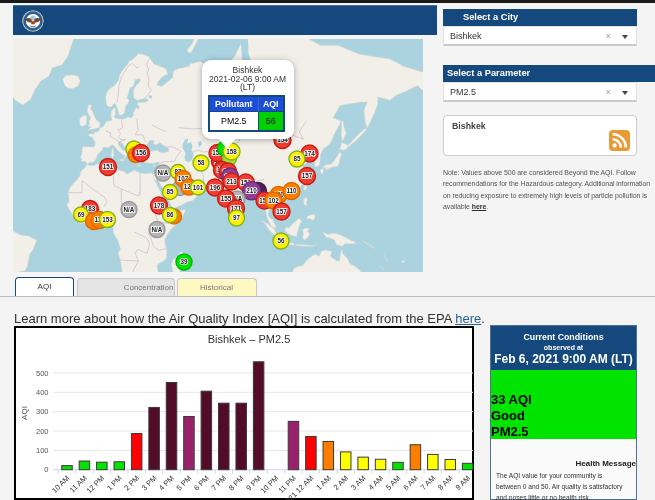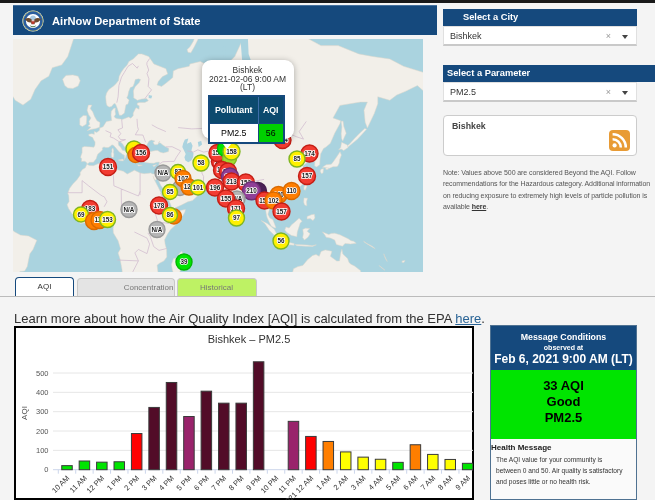--- a/index.html
+++ b/index.html
@@ -13,21 +13,20 @@
         <circle cx="11" cy="11" r="10.6" fill="#fff"></circle>
         <circle cx="11" cy="11" r="9.9" fill="none" stroke="#9ba24f" stroke-width="0.9"></circle>
         <circle cx="11" cy="11" r="8.4" fill="none" stroke="#2a5d9e" stroke-width="2.6"></circle>
         <circle cx="11" cy="8.3" r="2.9" fill="#a8c8e0"></circle>
         <path d="M2.8 9.3 Q6.5 6.8 9.6 9.4 L11 11.5 L12.4 9.4 Q15.5 6.8 19.2 9.3 Q16 13.2 12.8 12.4 L12.6 14.2 L9.4 14.2 L9.2 12.4 Q6 13.2 2.8 9.3 Z" fill="#6b4a2f"></path>
         <rect x="9.5" y="10.2" width="3" height="3.8" rx="1.3" fill="#c0392b"></rect>
         <rect x="9.5" y="10.2" width="3" height="1.1" rx="0.5" fill="#e8eef5"></rect>
         <path d="M7.6 15.3 Q11 17.2 14.4 15.3 L13.4 16.6 Q11 17.9 8.6 16.6 Z" fill="#4a7a4a"></path>
       </svg>
     </div>
-<div class="abs" style="left:39px;top:0;line-height:30px;color:#fff;font-size:11.2px;font-weight:bold">AirNow Department of State</div>
 </div>
 <div class="abs" style="left:13px;top:39px;width:410px;height:233px;overflow:hidden">
     <svg width="410" height="233" viewBox="0 0 410 233" style="display:block">
 <rect width="410" height="233" fill="#aad3df"></rect>
 <path d="M128.8 14.9 L135.7 17.5 L140.9 25.0 L152.9 29.7 L154.7 35.0 L149.5 37.6 L145.2 42.6 L144.0 45.9 L148.6 47.4 L152.9 44.3 L159.8 38.5 L160.3 31.9 L165.0 29.7 L176.2 27.3 L177.0 25.0 L187.4 22.5 L201.2 29.7 L209.8 29.7 L221.8 17.5 L230.4 -1.1 L247.7 -12.2 L273.5 -12.2 L307.9 6.6 L325.1 6.6 L345.8 14.9 L359.6 17.5 L376.8 20.0 L390.6 27.3 L413.0 34.2 L413.0 54.2 L404.4 46.6 L392.3 52.4 L383.7 56.1 L376.8 61.3 L364.8 57.8 L364.8 64.7 L361.3 74.4 L354.4 88.9 L352.2 83.3 L351.0 71.2 L354.4 63.1 L347.5 63.1 L337.2 64.7 L326.9 66.4 L320.0 78.9 L327.7 81.8 L326.9 84.7 L321.7 94.2 L317.4 104.3 L313.1 107.9 L310.5 109.6 L307.6 114.9 L307.1 119.4 L306.7 125.8 L303.6 127.9 L301.6 126.9 L301.9 122.6 L300.2 120.4 L299.0 117.1 L295.0 116.5 L292.4 114.2 L288.1 118.2 L286.9 119.4 L289.3 121.8 L295.2 121.8 L294.8 123.1 L289.8 126.9 L291.2 132.1 L294.0 134.5 L292.4 140.1 L289.8 144.9 L285.2 149.6 L279.9 151.7 L274.3 153.9 L270.6 153.2 L267.8 155.0 L266.2 156.5 L269.2 162.5 L272.1 167.8 L271.9 171.7 L268.0 175.4 L264.5 176.1 L264.9 174.3 L262.3 172.9 L260.0 170.3 L257.6 168.0 L256.3 168.0 L256.1 171.4 L254.9 175.2 L256.8 178.9 L259.9 180.8 L263.0 188.7 L261.9 188.9 L258.5 187.3 L256.6 184.1 L254.0 178.3 L253.3 174.9 L252.1 166.9 L252.3 162.5 L248.2 163.9 L246.3 163.4 L245.6 158.9 L242.1 151.7 L239.9 152.6 L237.5 153.0 L234.0 153.4 L232.7 156.1 L227.5 160.3 L222.3 163.7 L222.0 167.8 L221.6 170.7 L218.7 175.9 L217.2 177.3 L215.1 173.6 L212.7 168.7 L210.6 163.9 L209.2 158.0 L209.2 154.1 L206.0 154.8 L203.2 152.6 L204.1 151.5 L201.5 149.5 L198.9 147.2 L195.1 146.4 L190.3 146.8 L186.5 146.0 L182.6 143.2 L181.5 142.4 L177.9 142.6 L174.8 140.6 L172.4 139.3 L170.2 136.7 L167.7 136.5 L166.0 138.5 L169.8 144.9 L171.2 147.9 L172.2 145.1 L172.7 148.1 L176.9 148.5 L180.3 147.4 L181.0 144.7 L182.6 149.1 L185.0 149.5 L187.0 151.5 L186.2 154.7 L183.4 158.1 L179.5 161.6 L174.8 162.8 L168.4 166.1 L161.7 169.1 L159.0 169.2 L157.6 165.3 L155.9 161.8 L152.2 154.8 L150.9 150.6 L148.1 146.8 L147.4 145.5 L144.1 138.3 L142.9 141.2 L141.0 140.3 L140.2 137.3 L141.7 141.4 L145.4 148.5 L147.9 153.7 L150.3 158.9 L152.6 164.3 L156.0 167.3 L158.3 169.6 L160.3 171.4 L164.1 172.1 L172.4 170.5 L171.9 173.1 L168.4 179.2 L163.3 185.3 L157.4 190.8 L154.5 195.1 L151.6 200.8 L152.1 205.1 L153.6 210.4 L153.8 218.0 L150.9 221.9 L146.4 224.3 L144.1 226.3 L145.0 233.5 L145.2 238.7 L109.7 238.7 L109.0 230.5 L107.1 220.1 L105.1 213.9 L107.5 209.8 L105.1 201.8 L100.4 193.9 L100.1 189.6 L100.9 185.8 L98.7 183.4 L95.8 183.9 L91.6 180.4 L87.5 180.4 L81.5 182.7 L76.3 182.3 L71.1 183.9 L67.2 184.4 L61.3 178.3 L55.6 169.6 L54.1 165.7 L56.1 162.5 L55.8 156.7 L54.8 154.3 L56.7 149.3 L59.9 144.9 L64.2 140.4 L67.3 135.9 L67.2 133.5 L69.4 130.6 L72.3 128.8 L73.9 125.2 L76.3 126.5 L80.3 126.7 L84.0 125.2 L89.2 123.1 L95.2 122.4 L100.9 122.0 L103.0 122.8 L101.6 129.8 L103.8 130.6 L110.4 132.3 L114.2 135.1 L118.7 132.7 L121.4 131.2 L127.1 133.9 L131.1 134.7 L135.5 134.3 L137.6 133.9 L139.7 134.9 L141.2 134.9 L143.5 133.7 L144.3 131.0 L145.9 127.7 L145.9 125.0 L146.4 123.1 L143.6 123.3 L140.9 124.3 L136.6 124.1 L134.0 123.7 L131.1 123.3 L132.1 121.8 L130.5 120.4 L129.3 117.1 L129.0 116.0 L133.8 115.1 L134.2 113.3 L137.9 112.4 L142.6 111.5 L144.8 111.5 L146.9 113.1 L150.3 114.0 L155.5 112.6 L155.9 109.6 L152.9 107.9 L149.5 105.8 L147.4 104.1 L145.2 103.6 L146.9 102.1 L144.8 105.5 L141.7 105.8 L140.0 103.6 L141.9 102.1 L138.3 101.1 L136.1 102.1 L135.0 103.8 L133.8 106.0 L132.3 108.4 L131.4 111.2 L132.3 113.1 L134.0 113.5 L129.9 115.8 L126.8 114.4 L124.9 115.6 L124.2 118.0 L123.7 120.0 L125.5 121.1 L123.8 123.9 L122.8 123.9 L121.8 123.3 L120.4 121.3 L120.7 119.8 L118.7 117.6 L117.5 115.3 L117.5 111.7 L115.9 110.3 L111.6 107.9 L109.7 105.1 L107.5 102.9 L106.6 102.6 L105.2 103.6 L105.6 106.3 L107.5 107.9 L109.4 111.2 L111.6 111.7 L115.0 114.7 L115.9 115.8 L113.3 115.3 L112.6 118.5 L111.1 120.4 L111.8 120.7 L111.1 120.7 L111.6 119.6 L111.3 116.0 L109.9 115.6 L108.3 114.2 L106.4 113.1 L104.2 110.5 L102.1 107.9 L100.7 106.5 L99.0 105.8 L97.0 107.5 L95.2 108.6 L92.7 108.4 L90.9 107.9 L89.2 109.1 L89.6 110.8 L87.7 112.8 L84.9 114.9 L84.0 117.1 L83.5 118.7 L83.2 119.8 L80.4 123.3 L76.5 123.3 L74.7 124.8 L73.7 124.3 L73.2 123.1 L71.3 122.2 L68.5 122.6 L68.7 119.4 L67.7 118.9 L67.9 117.1 L69.1 113.8 L69.1 108.4 L71.5 107.5 L74.6 107.7 L78.0 107.9 L80.9 108.2 L82.0 106.0 L82.1 102.9 L80.8 101.1 L79.7 98.6 L75.9 96.8 L75.8 95.3 L78.9 94.7 L81.3 95.3 L81.3 92.4 L83.7 93.4 L84.4 92.9 L86.5 91.3 L86.8 89.1 L88.3 88.6 L90.1 87.8 L92.0 84.7 L93.5 82.4 L96.1 82.1 L98.7 81.5 L98.0 75.9 L98.3 72.2 L100.9 69.3 L102.3 69.0 L102.1 72.8 L102.6 75.3 L101.1 77.7 L102.8 79.2 L104.9 79.8 L107.8 80.1 L108.5 80.7 L111.9 79.5 L115.6 78.0 L117.8 79.2 L120.2 76.8 L120.2 74.1 L123.0 68.7 L126.1 70.3 L126.2 66.7 L124.3 66.1 L124.3 64.1 L126.8 63.4 L131.9 63.4 L135.4 61.7 L133.5 59.6 L128.8 60.0 L124.3 61.3 L122.6 60.0 L120.7 58.9 L120.7 55.7 L120.4 52.0 L121.2 49.7 L122.4 47.4 L126.2 43.5 L127.6 40.6 L125.5 39.8 L122.3 40.6 L121.1 44.7 L120.0 47.4 L117.3 48.6 L115.6 52.8 L114.9 56.4 L113.7 58.9 L116.1 61.0 L114.9 65.1 L113.0 65.7 L112.3 69.0 L111.4 74.1 L108.5 76.2 L106.3 76.2 L105.6 73.4 L104.5 70.0 L103.3 66.7 L102.3 64.7 L101.3 64.4 L100.6 65.1 L98.5 67.4 L96.1 68.0 L93.9 66.4 L93.2 63.7 L92.7 57.8 L93.5 54.2 L95.9 50.5 L100.7 47.0 L103.0 44.7 L105.6 41.4 L106.1 37.6 L108.2 33.3 L110.7 29.7 L114.2 25.9 L115.9 22.5 L120.2 20.0 L125.4 14.9 Z" fill="#f2efe9" stroke="#dcd6ca" stroke-width="0.5"></path>
 <path d="M335.1 107.9 L338.9 104.8 L344.1 100.6 L349.3 95.0 L353.6 90.2 L351.8 89.4 L346.7 94.2 L341.5 99.4 L336.3 105.3 L334.1 107.0 Z" fill="#f2efe9" stroke="#dcd6ca" stroke-width="0.5"></path>
 <path d="M-12.4 187.9 L-3.8 188.7 L-1.2 190.4 L1.4 192.7 L7.4 196.1 L15.5 197.0 L23.8 201.3 L20.0 210.4 L16.9 214.8 L15.5 221.0 L14.3 227.4 L11.7 232.0 L7.4 232.4 L1.4 236.7 L-1.2 241.6 L-12.4 241.6 Z" fill="#f2efe9" stroke="#dcd6ca" stroke-width="0.5"></path>
 <path d="M10.0 66.1 L2.2 61.3 L-2.9 53.1 L-6.4 45.9 L-8.1 36.4 L-9.0 27.3 L-9.8 17.5 L-11.5 9.5 L-14.1 -8.8 L63.4 -8.8 L54.8 17.5 L48.7 25.9 L39.3 28.7 L35.8 37.2 L28.1 41.8 L22.0 50.5 L17.7 60.3 Z" fill="#f2efe9" stroke="#dcd6ca" stroke-width="0.5"></path>
 <path d="M282.1 205.5 L289.0 205.8 L294.1 206.0 L299.3 206.7 L303.3 205.8 L299.7 207.4 L292.4 207.2 L283.8 206.7 Z" fill="#f2efe9" stroke="#dcd6ca" stroke-width="0.5"></path>
 <path d="M350.6 202.2 L354.4 204.8 L359.2 207.2 L362.2 209.7 L359.9 208.4 L355.8 206.0 L351.8 203.4 Z" fill="#f2efe9" stroke="#dcd6ca" stroke-width="0.5"></path>
@@ -182,21 +181,21 @@
 <text x="268.5" y="174.8" font-family="Liberation Sans, sans-serif" font-size="6.3" font-weight="bold" fill="#1a1a1a" text-anchor="middle" stroke="#ffffff" stroke-width="1.7" paint-order="stroke">157</text>
 <circle cx="268.0" cy="202.0" r="8.0" fill="#fff000" stroke="#7fb520" stroke-width="1.4"></circle>
 <text x="268.0" y="204.3" font-family="Liberation Sans, sans-serif" font-size="6.3" font-weight="bold" fill="#1a1a1a" text-anchor="middle" stroke="#ffffff" stroke-width="1.7" paint-order="stroke">56</text>
 </svg>
   </div>
 <div class="abs" style="left:201.5px;top:60px;width:92px;height:79px;background:#fff;border-radius:9px;box-shadow:0 1px 6px rgba(0,0,0,.3)"></div>
 <div class="abs" style="left:218px;top:138px;width:0;height:0;border-left:9px solid transparent;border-right:9px solid transparent;border-top:11px solid #fff"></div>
 <div class="abs" style="left:201.5px;top:66px;width:92px;text-align:center;font-size:8.5px;color:#333;line-height:8.7px">Bishkek<br>2021-02-06 9:00 AM<br>(LT)</div>
 <table class="abs" style="left:208px;top:94.5px;width:77px;border-collapse:collapse;border:2px solid #15497d;font-size:8.8px;text-align:center">
 <tbody>
-      <tr style="background:#0c4a6e;color:#fff;font-weight:bold;height:28px">
+      <tr style="background:#1d4ed8;color:#fff;font-weight:bold;height:16px">
         <td style="width:49px">Pollutant</td>
         <td style="border-left:1px solid #3d6da8">AQI</td>
       </tr>
 <tr style="height:19px">
         <td style="border:1px solid #15497d;background:#fff">PM2.5</td>
         <td style="border:1px solid #15497d;background:#00cf00">56</td>
       </tr>
 </tbody>
   </table>
 <div class="abs" style="left:443px;top:9px;width:194px;height:17px;background:#15497d;color:#fff;font-size:9.3px;font-weight:bold;line-height:17px;padding-left:20px">Select a City</div>
@@ -210,21 +209,21 @@
         <rect width="21" height="21" rx="4" fill="#e89b35"></rect>
         <circle cx="5.6" cy="15.4" r="2.1" fill="#fff"></circle>
         <path d="M3.6 9.2 A8.2 8.2 0 0 1 11.8 17.4" fill="none" stroke="#fff" stroke-width="2.6"></path>
         <path d="M3.6 4.2 A13.2 13.2 0 0 1 16.8 17.4" fill="none" stroke="#fff" stroke-width="2.6"></path>
       </svg>
     </div>
   </div>
 <div class="abs" style="left:443px;top:167px;width:210px;font-size:7px;color:#555;line-height:11.3px;letter-spacing:-0.08px;white-space:nowrap">Note: Values above 500 are considered Beyond the AQI. Follow<br>recommendations for the Hazardous category. Additional information<br>on reducing exposure to extremely high levels of particle pollution is<br>available <b style="color:#333"><u>here</u></b>.</div>
 <div class="abs" style="left:15px;top:277px;width:59px;height:19px;background:#fff;border:1.5px solid #15497d;border-bottom:none;border-radius:4px 4px 0 0;font-size:8px;color:#333;text-align:center;line-height:17px;z-index:3">AQI</div>
 <div class="abs" style="left:76.5px;top:278px;width:98px;height:18px;background:#e4e4e4;border:1px solid #c8c8c8;border-bottom:none;border-radius:4px 4px 0 0;font-size:8px;color:#777;text-align:right;line-height:17px">Concentration</div>
-<div class="abs" style="left:176.5px;top:278px;width:80px;height:18px;background:#bef264;border:1px solid #c8c8c8;border-bottom:none;border-radius:4px 4px 0 0;font-size:8px;color:#777;text-align:center;line-height:17px">Historical</div>
+<div class="abs" style="left:176.5px;top:278px;width:80px;height:18px;background:#fef9c3;border:1px solid #c8c8c8;border-bottom:none;border-radius:4px 4px 0 0;font-size:8px;color:#777;text-align:center;line-height:17px">Historical</div>
 <div class="abs" style="left:0;top:295.5px;width:655px;height:1px;background:#bbb"></div>
 <div class="abs" style="left:14px;top:311px;font-size:13px;color:#333">Learn more about how the Air Quality Index [AQI] is calculated from the EPA <a>here</a>.</div>
 <div class="abs" style="left:14px;top:326px;width:460px;height:174px;background:#fff;border:2px solid #000000">
     <svg width="457" height="172" viewBox="0 0 457 172" style="display:block">
 <text x="233.0" y="14.5" font-size="11" fill="#333" text-anchor="middle" font-family="Liberation Sans, sans-serif">Bishkek – PM2.5</text>
 <line x1="37.0" y1="141.70" x2="458.0" y2="141.70" stroke="#ccd6eb" stroke-width="1"></line>
 <text x="32.5" y="144.3" font-size="7.5" fill="#555" text-anchor="end" font-family="Liberation Sans, sans-serif">0</text>
 <line x1="37.0" y1="122.36" x2="458.0" y2="122.36" stroke="#e6e6e6" stroke-width="1"></line>
 <text x="32.5" y="125.0" font-size="7.5" fill="#555" text-anchor="end" font-family="Liberation Sans, sans-serif">100</text>
 <line x1="37.0" y1="103.02" x2="458.0" y2="103.02" stroke="#e6e6e6" stroke-width="1"></line>
@@ -305,19 +304,19 @@
 <rect x="411.57" y="126.42" width="10.5" height="15.28" fill="#ffff00" stroke="#3a3a3a" stroke-width="1"></rect>
 <text x="419.8" y="150.5" font-size="7.5" fill="#333" text-anchor="end" font-family="Liberation Sans, sans-serif" transform="rotate(-45 419.8 150.5)">7 AM</text>
 <rect x="428.99" y="131.45" width="10.5" height="10.25" fill="#ffff00" stroke="#3a3a3a" stroke-width="1"></rect>
 <text x="437.2" y="150.5" font-size="7.5" fill="#333" text-anchor="end" font-family="Liberation Sans, sans-serif" transform="rotate(-45 437.2 150.5)">8 AM</text>
 <rect x="446.41" y="135.32" width="10.5" height="6.38" fill="#00e400" stroke="#3a3a3a" stroke-width="1"></rect>
 <text x="454.7" y="150.5" font-size="7.5" fill="#333" text-anchor="end" font-family="Liberation Sans, sans-serif" transform="rotate(-45 454.7 150.5)">9 AM</text>
 </svg>
   </div>
 <div class="abs" style="left:490px;top:325px;width:147px;height:175px;border:1px solid #4f7292;background:#fafafa">
 <div style="background:#15497d;height:44px;color:#fff;text-align:center;font-weight:bold">
-      <div style="font-size:8.8px;line-height:9px;padding-top:6.5px">Message Conditions</div>
+      <div style="font-size:8.8px;line-height:9px;padding-top:6.5px">Current Conditions</div>
       <div style="font-size:7px;line-height:10px;padding-top:1px">observed at</div>
       <div style="font-size:12px;line-height:10px;padding-top:1px">Feb 6, 2021 9:00 AM (LT)</div>
     </div>
-<div style="background:#00e400;height:69px;text-align:center;font-weight:bold;font-size:13px;color:#000;line-height:16.2px;padding-top:8px">33 AQI<br>Good<br>PM2.5</div>
-<div style="text-align:left;font-weight:bold;font-size:8px;color:#222;padding-top:4px">Health Message</div>
+<div style="background:#00e400;height:69px;text-align:left;font-weight:bold;font-size:13px;color:#000;line-height:16.2px;padding-top:22px">33 AQI<br>Good<br>PM2.5</div>
+<div style="text-align:right;font-weight:bold;font-size:8px;color:#222;padding-top:20px">Health Message</div>
 <div style="font-size:6.6px;color:#333;line-height:10.8px;padding:3px 0 0 5px;white-space:nowrap">The AQI value for your community is<br>between 0 and 50. Air quality is satisfactory<br>and poses little or no health risk.</div>
 </div>
 </body></html>

